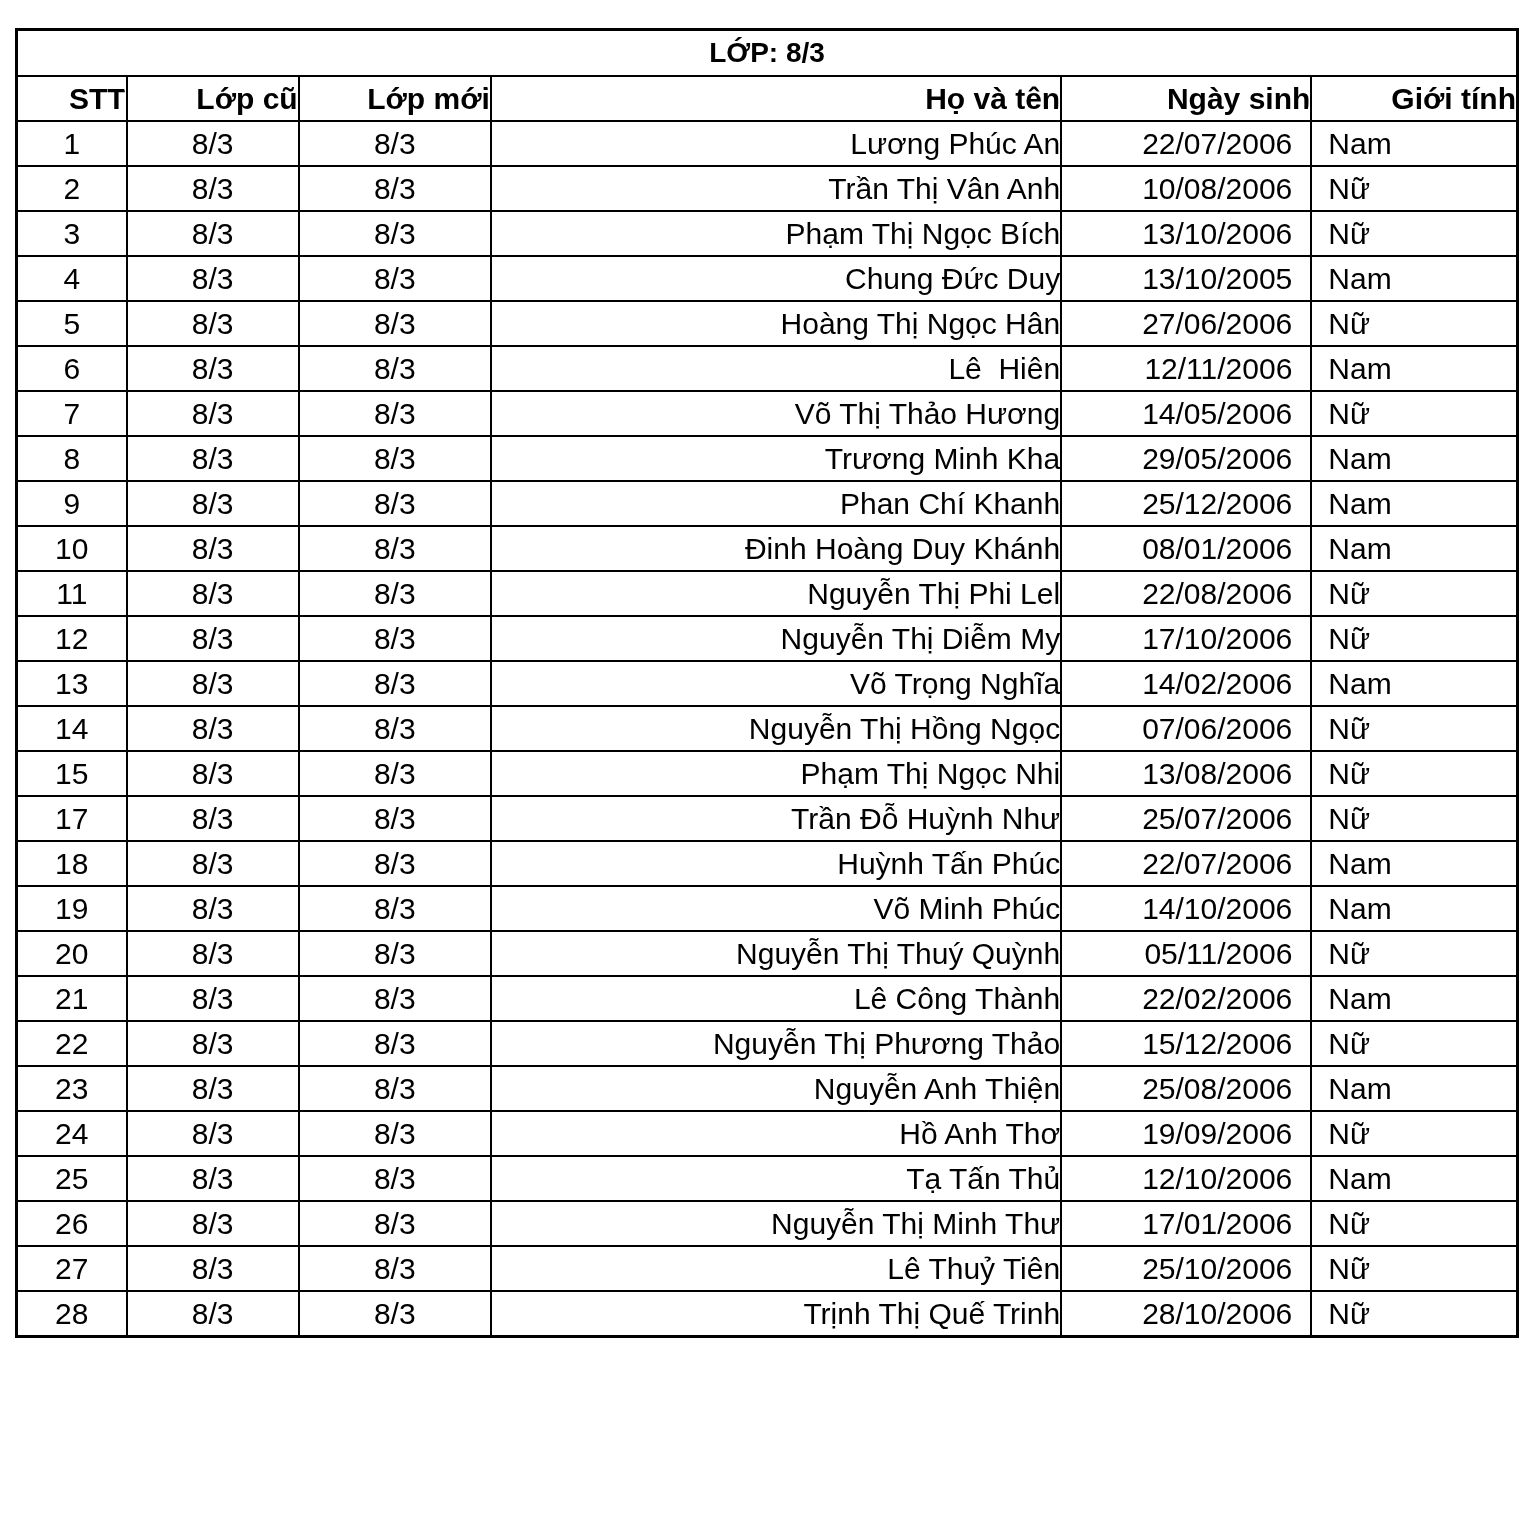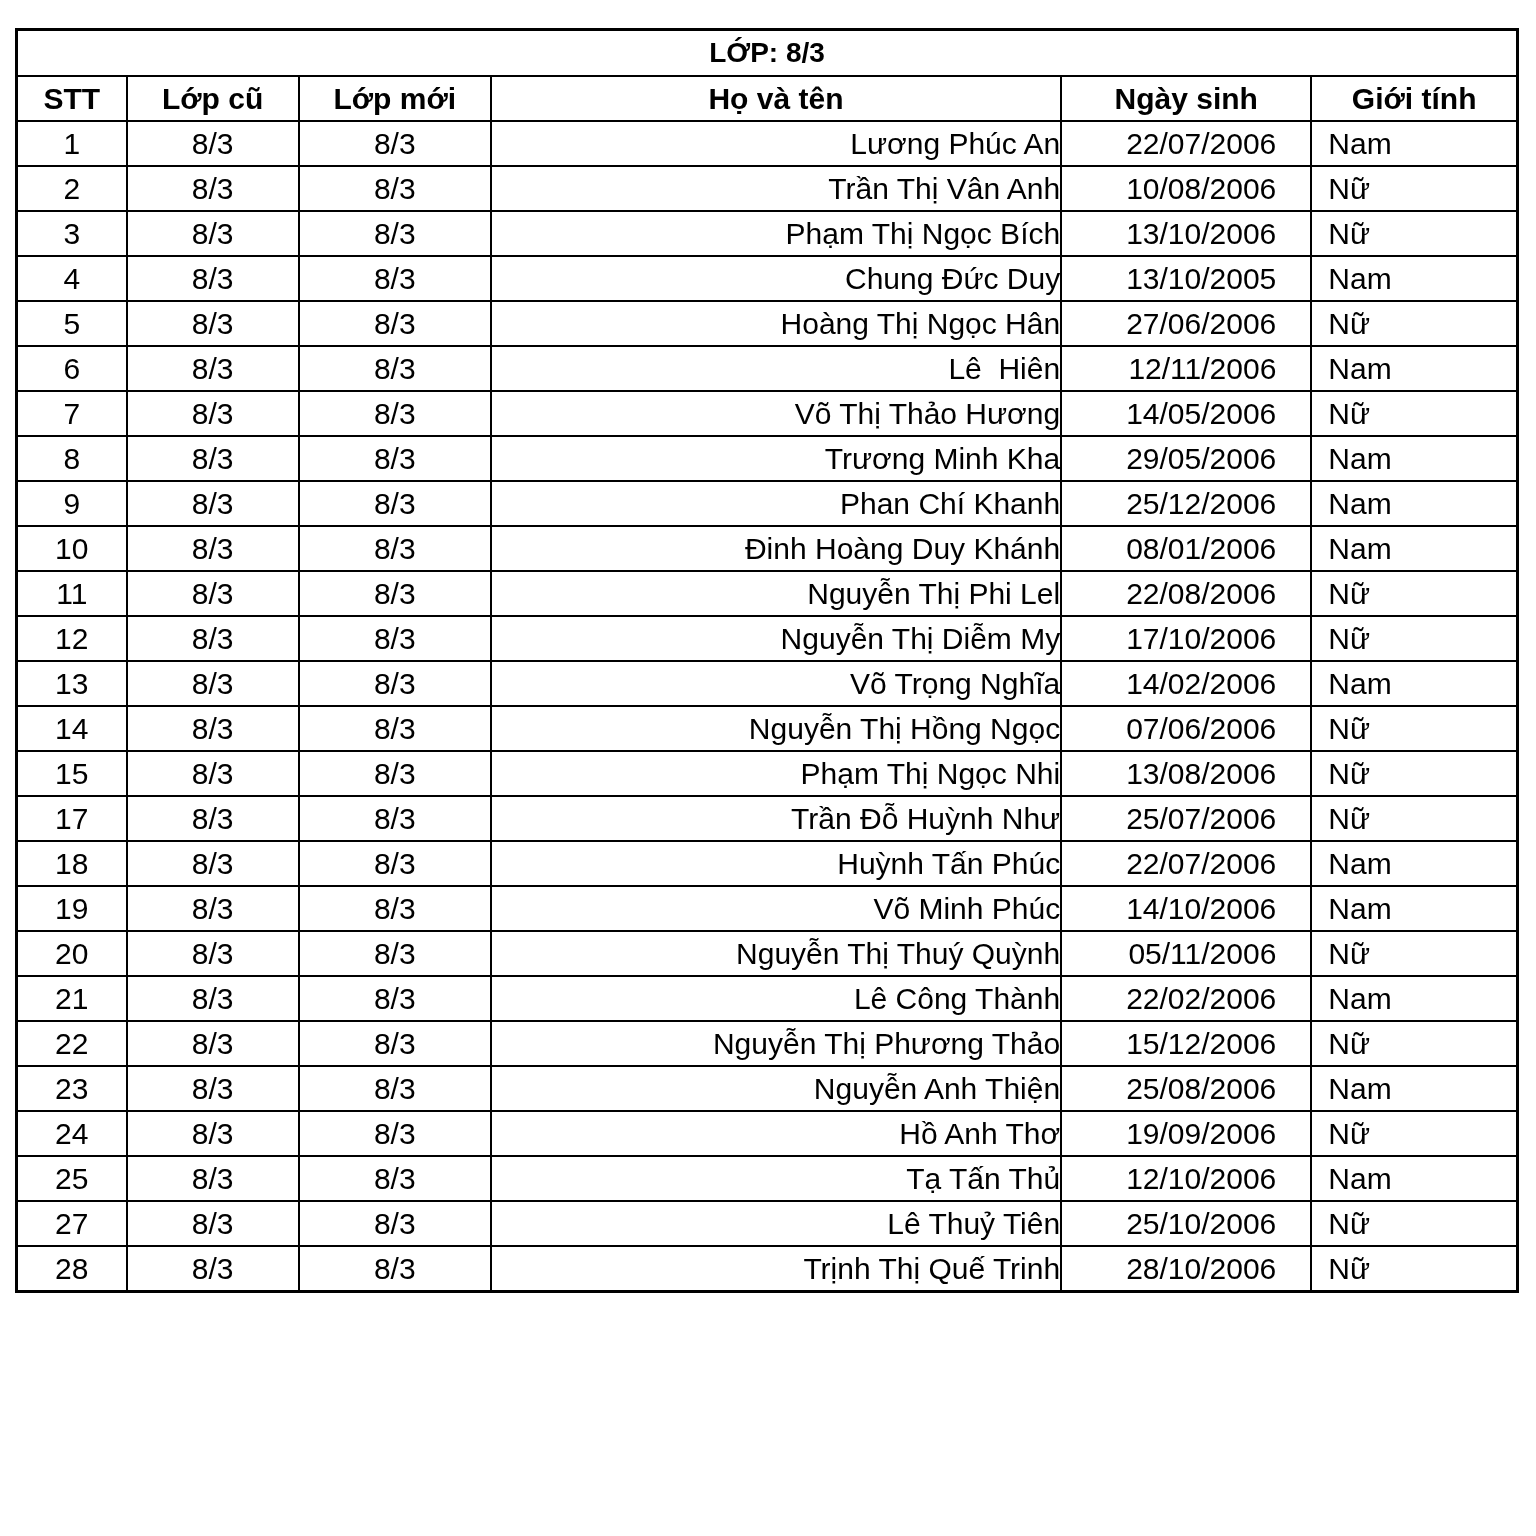--- a/index.html
+++ b/index.html
@@ -31,33 +31,33 @@
   }
   .roster .title-cell {
     font-weight: bold;
     font-size: 28px;
     text-align: center;
     height: 44px;
     line-height: 44px;
   }
   .roster th {
     font-weight: bold;
-    text-align: center;
+    text-align: right;
     font-size: 30px;
     border-radius: 18px;
   }
   .col-stt    { width: 110px; }
   .col-old    { width: 172px; }
   .col-new    { width: 192px; }
   .col-name   { width: 570px; }
   .col-dob    { width: 250px; }
   .col-gender { width: 206px; }
   td.cell-center { text-align: center; }
   td.cell-name   { text-align: right;  padding-left: 4px; }
-  td.cell-dob    { text-align: right; padding-right: 34px; }
+  td.cell-dob    { text-align: right; padding-right: 18px; }
   td.cell-gender { text-align: left;  padding-left: 16px; }
 </style>
 </head>
 <body>
 
 <div class="sheet">
   <table class="roster">
     <colgroup>
       <col class="col-stt">
       <col class="col-old">
@@ -266,20 +266,28 @@
         </tr>
         <tr>
           <td class="cell-center">25</td>
           <td class="cell-center">8/3</td>
           <td class="cell-center">8/3</td>
           <td class="cell-name">Tạ Tấn Thủ</td>
           <td class="cell-dob">12/10/2006</td>
           <td class="cell-gender">Nam</td>
         </tr>
         <tr>
+          <td class="cell-center">26</td>
+          <td class="cell-center">8/3</td>
+          <td class="cell-center">8/3</td>
+          <td class="cell-name">Nguyễn Thị Minh Thư</td>
+          <td class="cell-dob">17/01/2006</td>
+          <td class="cell-gender">Nữ</td>
+        </tr>
+        <tr>
           <td class="cell-center">27</td>
           <td class="cell-center">8/3</td>
           <td class="cell-center">8/3</td>
           <td class="cell-name">Lê Thuỷ Tiên</td>
           <td class="cell-dob">25/10/2006</td>
           <td class="cell-gender">Nữ</td>
         </tr>
         <tr>
           <td class="cell-center">28</td>
           <td class="cell-center">8/3</td>

